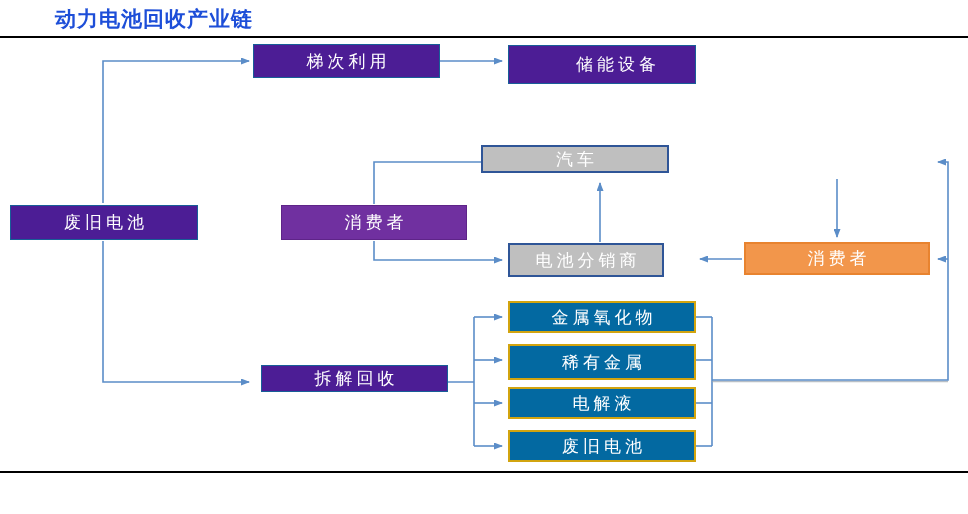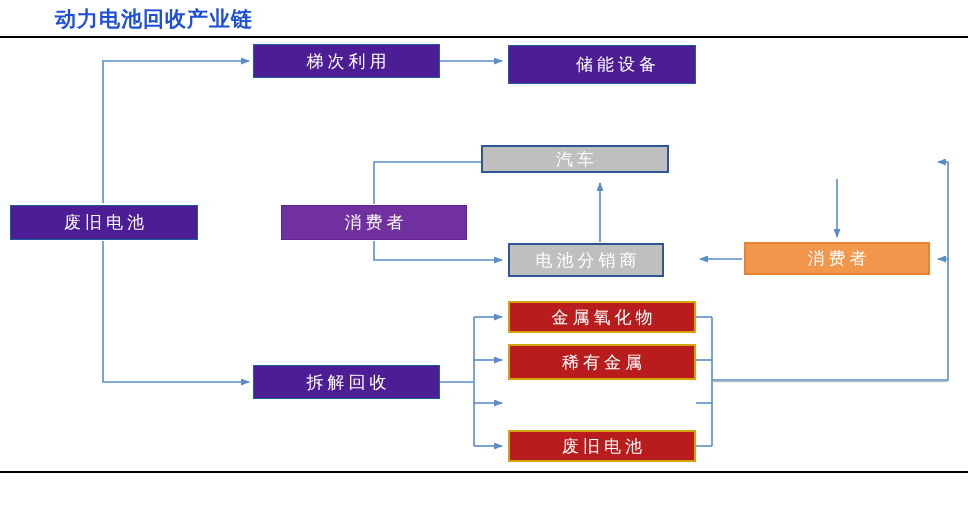--- a/index.html
+++ b/index.html
@@ -20,21 +20,21 @@
   }
   .node{
     position:absolute;box-sizing:border-box;display:flex;align-items:center;justify-content:center;
     color:#ffffff;font-size:17px;font-weight:500;letter-spacing:4px;text-indent:4px;
     white-space:nowrap;
   }
   .blue   {background:#4c1d95;border:1px solid #185E98;}
   .purple {background:#7030A0;border:1px solid #5E2488;}
   .orange {background:#F2964B;border:2px solid #E8832F;}
   .gray   {background:#BFBFBF;border:2px solid #2F5597;}
-  .yellow {background:#b91c1c;border:2px solid #D2A40F;}
+  .yellow {background:#0369a1;border:2px solid #D2A40F;}
   svg.wires{position:absolute;left:0;top:0;pointer-events:none;}
 </style>
 </head>
 <body>
 
 <div id="canvas">
 
   <div class="title">动力电池回收产业链</div>
   <div class="rule rule-top"></div>
 
@@ -94,20 +94,21 @@
   <div class="node purple" style="left:281px;top:205px;width:186px;height:35px;">消费者</div>
 
   <div class="node gray" style="left:508px;top:243px;width:156px;height:34px;">电池分销商</div>
 
   <div class="node orange" style="left:744px;top:242px;width:186px;height:33px;">消费者</div>
 
   <div class="node yellow" style="left:508px;top:301px;width:188px;height:32px;">金属氧化物</div>
 
   <div class="node yellow" style="left:508px;top:344px;width:188px;height:36px;">稀有金属</div>
 
+  <div class="node yellow" style="left:508px;top:387px;width:188px;height:32px;">电解液</div>
 
   <div class="node yellow" style="left:508px;top:430px;width:188px;height:32px;">废旧电池</div>
 
-  <div class="node blue" style="left:253px;top:365px;width:187px;height:34px;font-family:Liberation Serif, serif;">拆解回收</div>
+  <div class="node blue" style="left:261px;top:365px;width:187px;height:27px;font-family:Liberation Serif, serif;">拆解回收</div>
 
   <div class="rule rule-bottom"></div>
 
 </div>
 
 </body></html>

